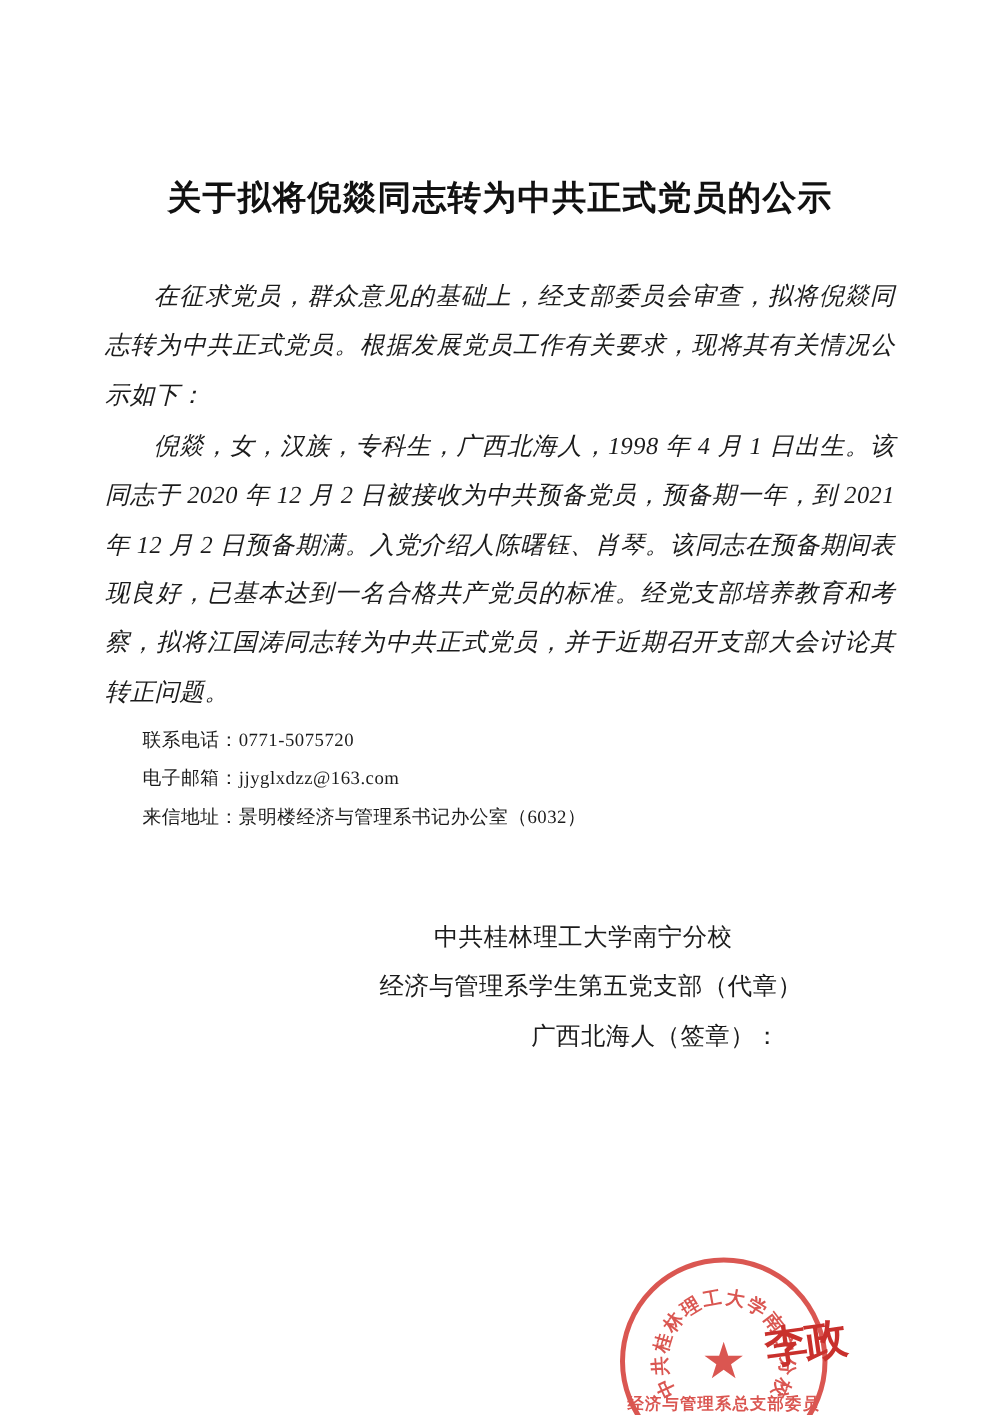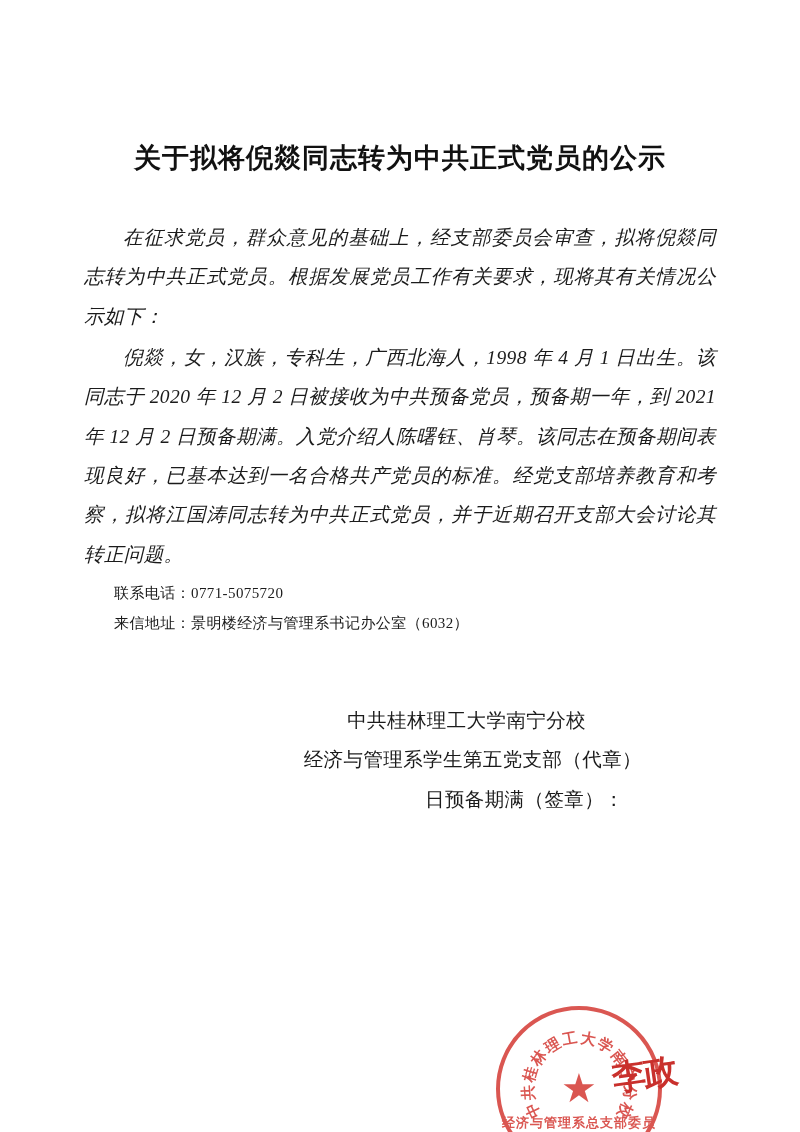--- a/index.html
+++ b/index.html
@@ -153,27 +153,28 @@
 
   <h1 class="doc-title">关于拟将倪燚同志转为中共正式党员的公示</h1>
 
   <div class="body-block">
     <p class="para">在征求党员，群众意见的基础上，经支部委员会审查，拟将倪燚同志转为中共正式党员。根据发展党员工作有关要求，现将其有关情况公示如下：</p>
     <p class="para">倪燚，女，汉族，专科生，广西北海人，1998 年 4 月 1 日出生。该同志于 2020 年 12 月 2 日被接收为中共预备党员，预备期一年，到 2021 年 12 月 2 日预备期满。入党介绍人陈曙钰、肖琴。该同志在预备期间表现良好，已基本达到一名合格共产党员的标准。经党支部培养教育和考察，拟将江国涛同志转为中共正式党员，并于近期召开支部大会讨论其转正问题。</p>
   </div>
 
   <div class="contact-block">
     <p class="contact-line">联系电话：0771-5075720</p>
+    <p class="contact-line">电子邮箱：jjyglxdzz@163.com</p>
     <p class="contact-line">来信地址：景明楼经济与管理系书记办公室（6032）</p>
   </div>
 
   <div class="signature-block">
     <div class="sig-line indent-a">中共桂林理工大学南宁分校</div>
     <div class="sig-line indent-b">经济与管理系学生第五党支部（代章）</div>
-    <div class="sig-line indent-c">日预备期满（签章）：</div>
+    <div class="sig-line indent-c">广西北海人（签章）：</div>
   </div>
 
   <div class="seal">
     <div class="seal-inner">
       <div class="seal-arc-text" id="seal-arc">
           <span style="transform: rotate(-115deg) translate(-50%, -60px);">中</span>
           <span style="transform: rotate(-94.0909deg) translate(-50%, -60px);">共</span>
           <span style="transform: rotate(-73.1818deg) translate(-50%, -60px);">桂</span>
           <span style="transform: rotate(-52.2727deg) translate(-50%, -60px);">林</span>
           <span style="transform: rotate(-31.3636deg) translate(-50%, -60px);">理</span>

